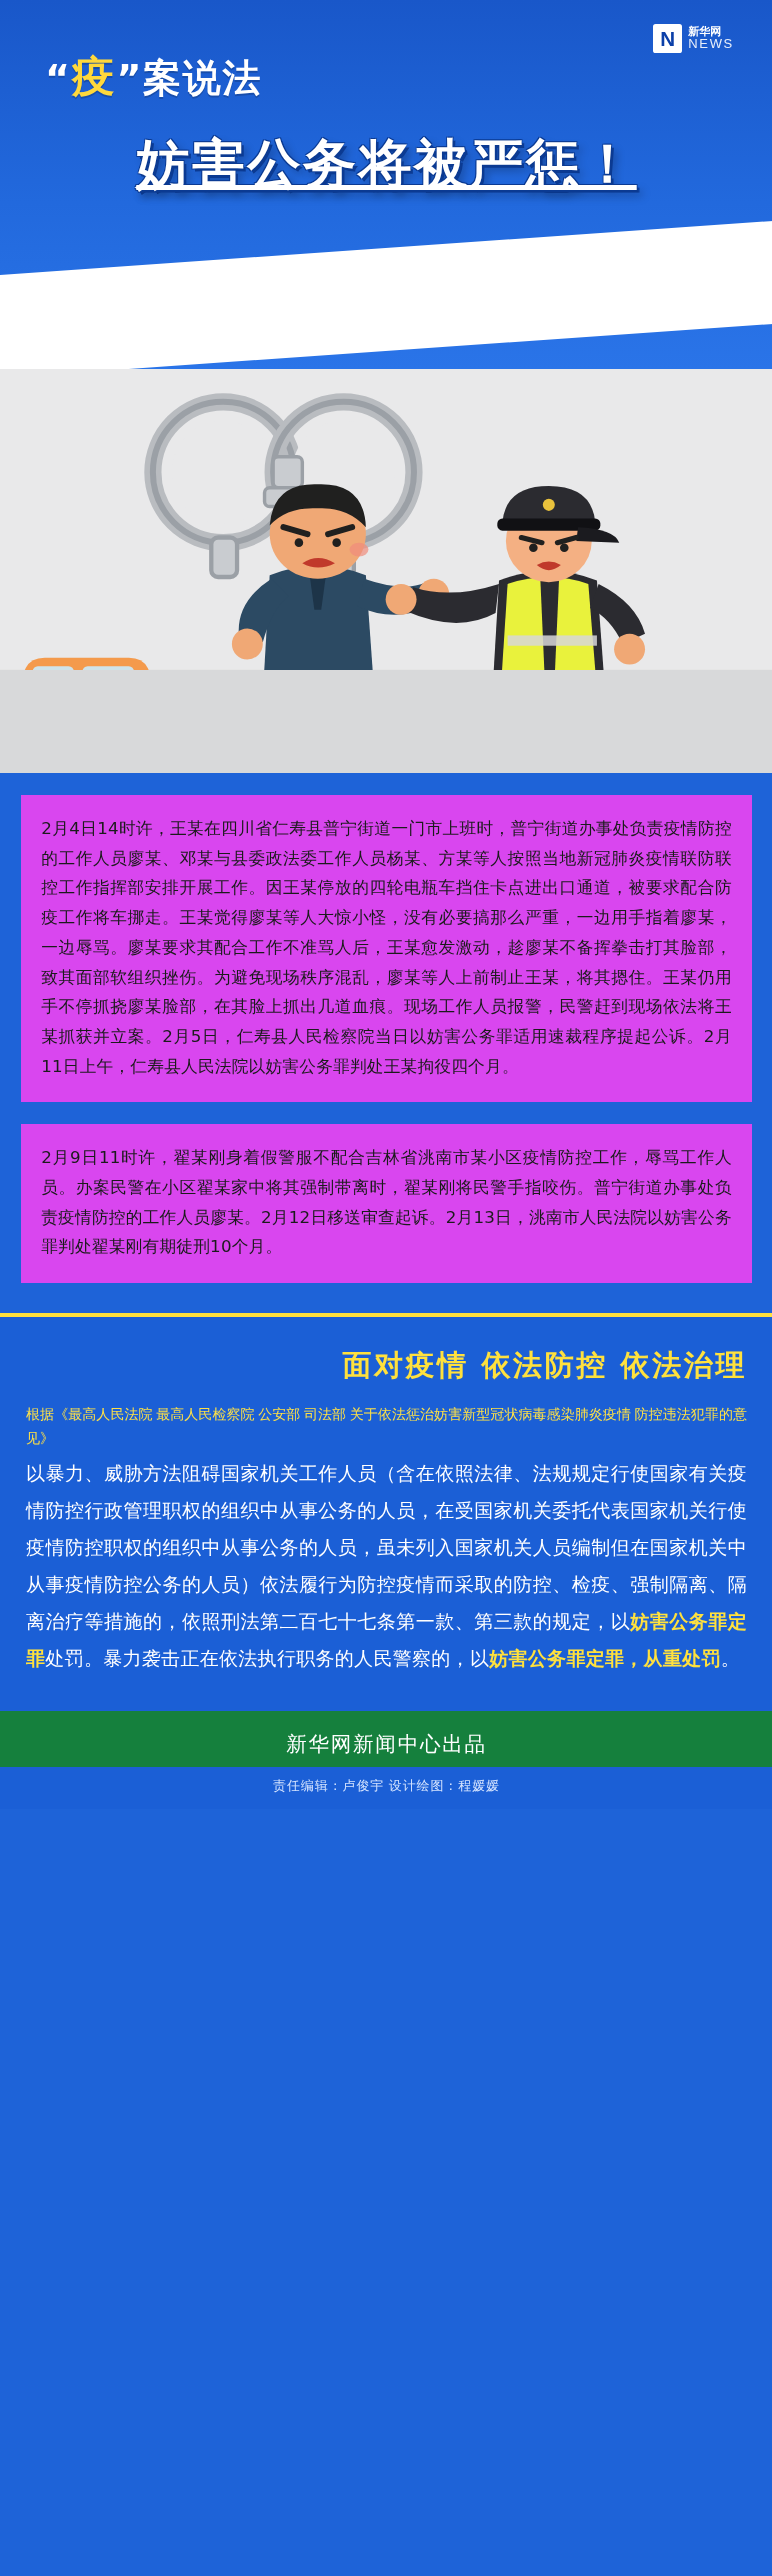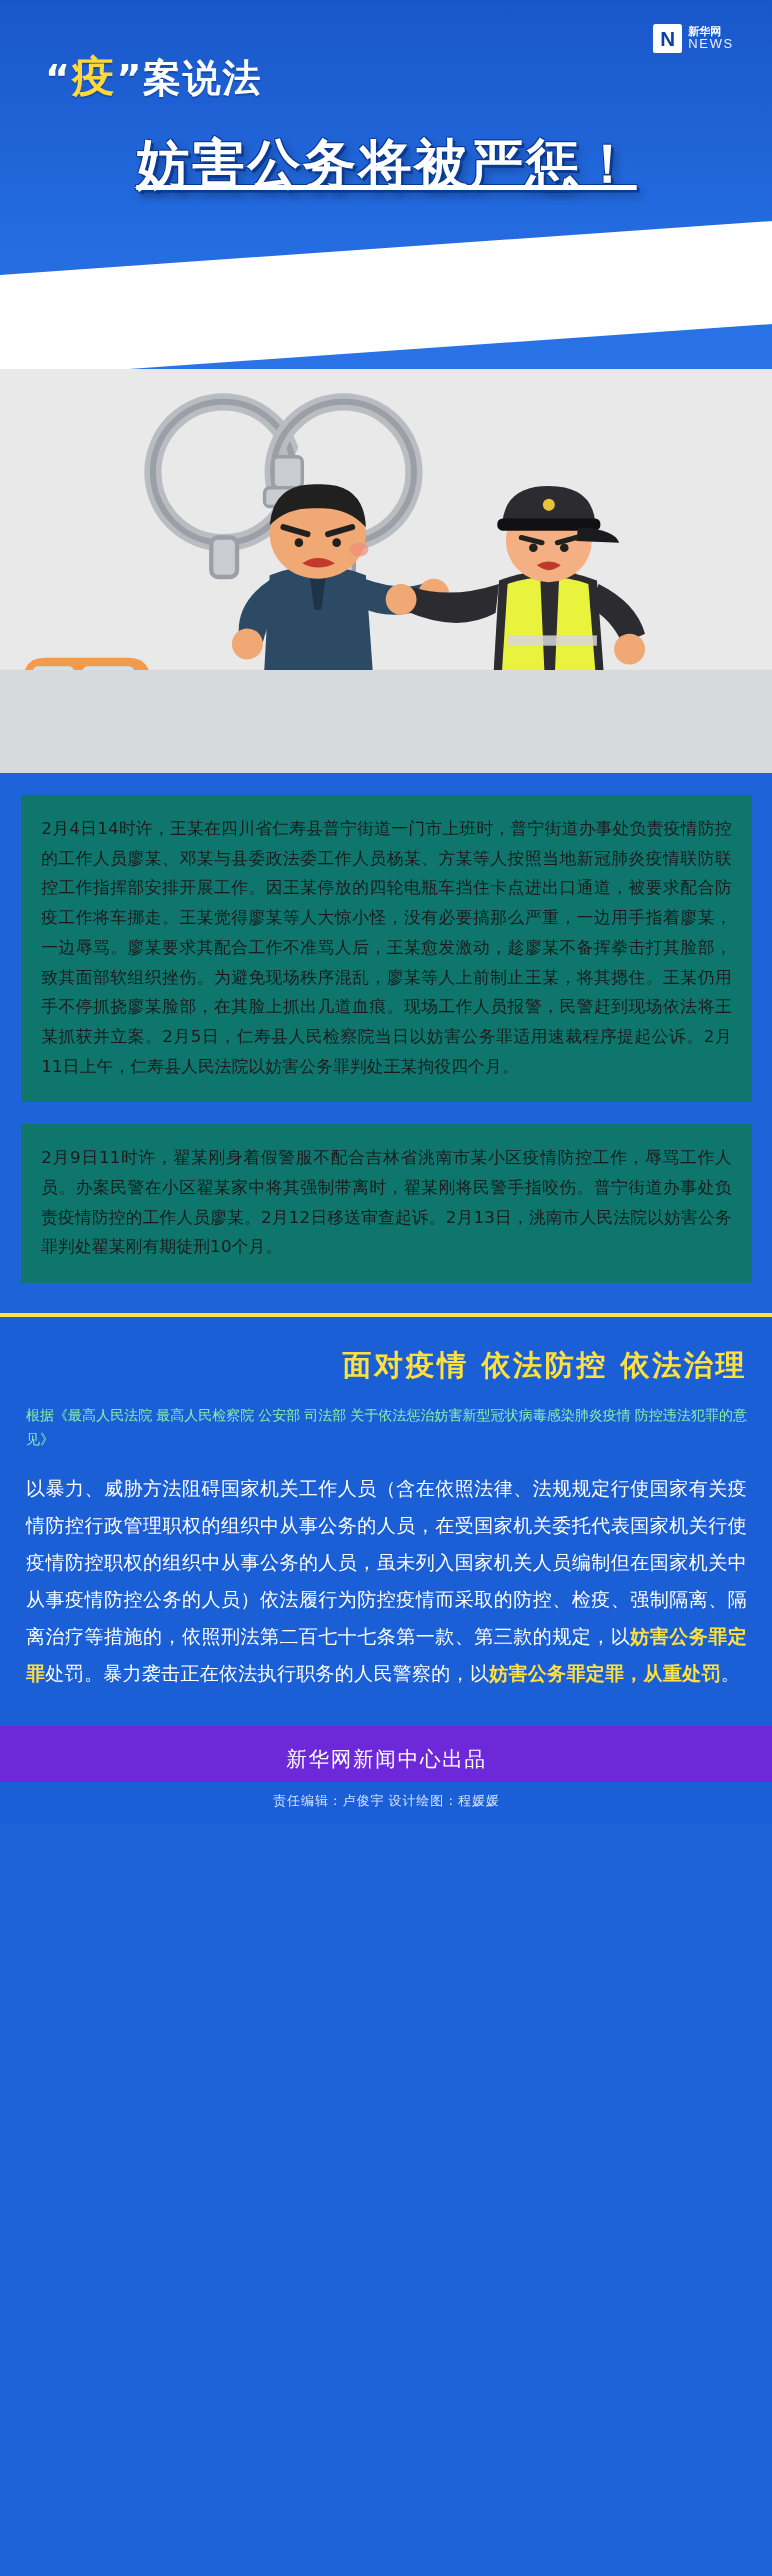--- a/index.html
+++ b/index.html
@@ -110,21 +110,21 @@
     background:#d8d9da;
   }
   .illus svg{display:block;}
 
   
   .body-wrap{
     background:#1e63d8;
     padding:22px 20.6px 8.6px 20.6px;
   }
   .story{
-    background:#0f766e;
+    background:#d946ef;
     color:#1b1b1b;
     font-size:16.7px;
     line-height:1.78;
     padding:19px 20.6px 20.6px 20.6px;
     margin-bottom:22px;
     text-align:justify;
     letter-spacing:0.2px;
     font-family:"DejaVu Sans","Liberation Sans",sans-serif;
   }
 
@@ -136,65 +136,65 @@
   .law-title{
     text-align:right;
     color:#ffe13d;
     font-size:29px;
     font-weight:bold;
     letter-spacing:2.6px;
     margin:5.2px 0 17px 0;
     font-family:"DejaVu Sans","Liberation Sans",sans-serif;
   }
   .law-source{
-    color:#86efac;
+    color:#fde047;
     font-size:14px;
     line-height:1.75;
-    margin-bottom:18px;
+    margin-bottom:3px;
     text-align:justify;
-    font-family:Liberation Sans, sans-serif;
+    font-family:Liberation Serif, serif;
   }
   .law-body{
     color:#ffffff;
     font-size:19px;
     line-height:1.95;
     text-align:justify;
     letter-spacing:0.3px;
     font-family:Liberation Serif, serif;
   }
   .law-body b{color:#ffe13d;}
   .divider-line{
     height:3.4px;
     background:#ffe13d;
     width:100%;
     margin:0 0 0 0;
   }
 
   
   .footer{
-    background:#6d28d9;
+    background:#15803d;
     text-align:center;
     padding:19px 0 8.6px 0;
   }
   .footer .f-main{
     color:#ffffff;
     font-size:20.6px;
     letter-spacing:1.7px;
     font-family:"DejaVu Sans","Liberation Sans",sans-serif;
   }
   .footer-bar{
     background:#1b5fd6;
     text-align:center;
     padding:10.3px 0 13.7px 0;
   }
   .footer-bar .f-sub{
     color:#d5e4ff;
     font-size:13px;
     letter-spacing:0.9px;
-    font-family:Liberation Serif, serif;
+    font-family:Liberation Sans, sans-serif;
   }
 </style>
 </head>
 <body>
 
 <div class="page">
 
   <div class="header">
     <div class="logo-cn">
       <span>“</span><span class="hl">疫</span><span>”案说法</span>

